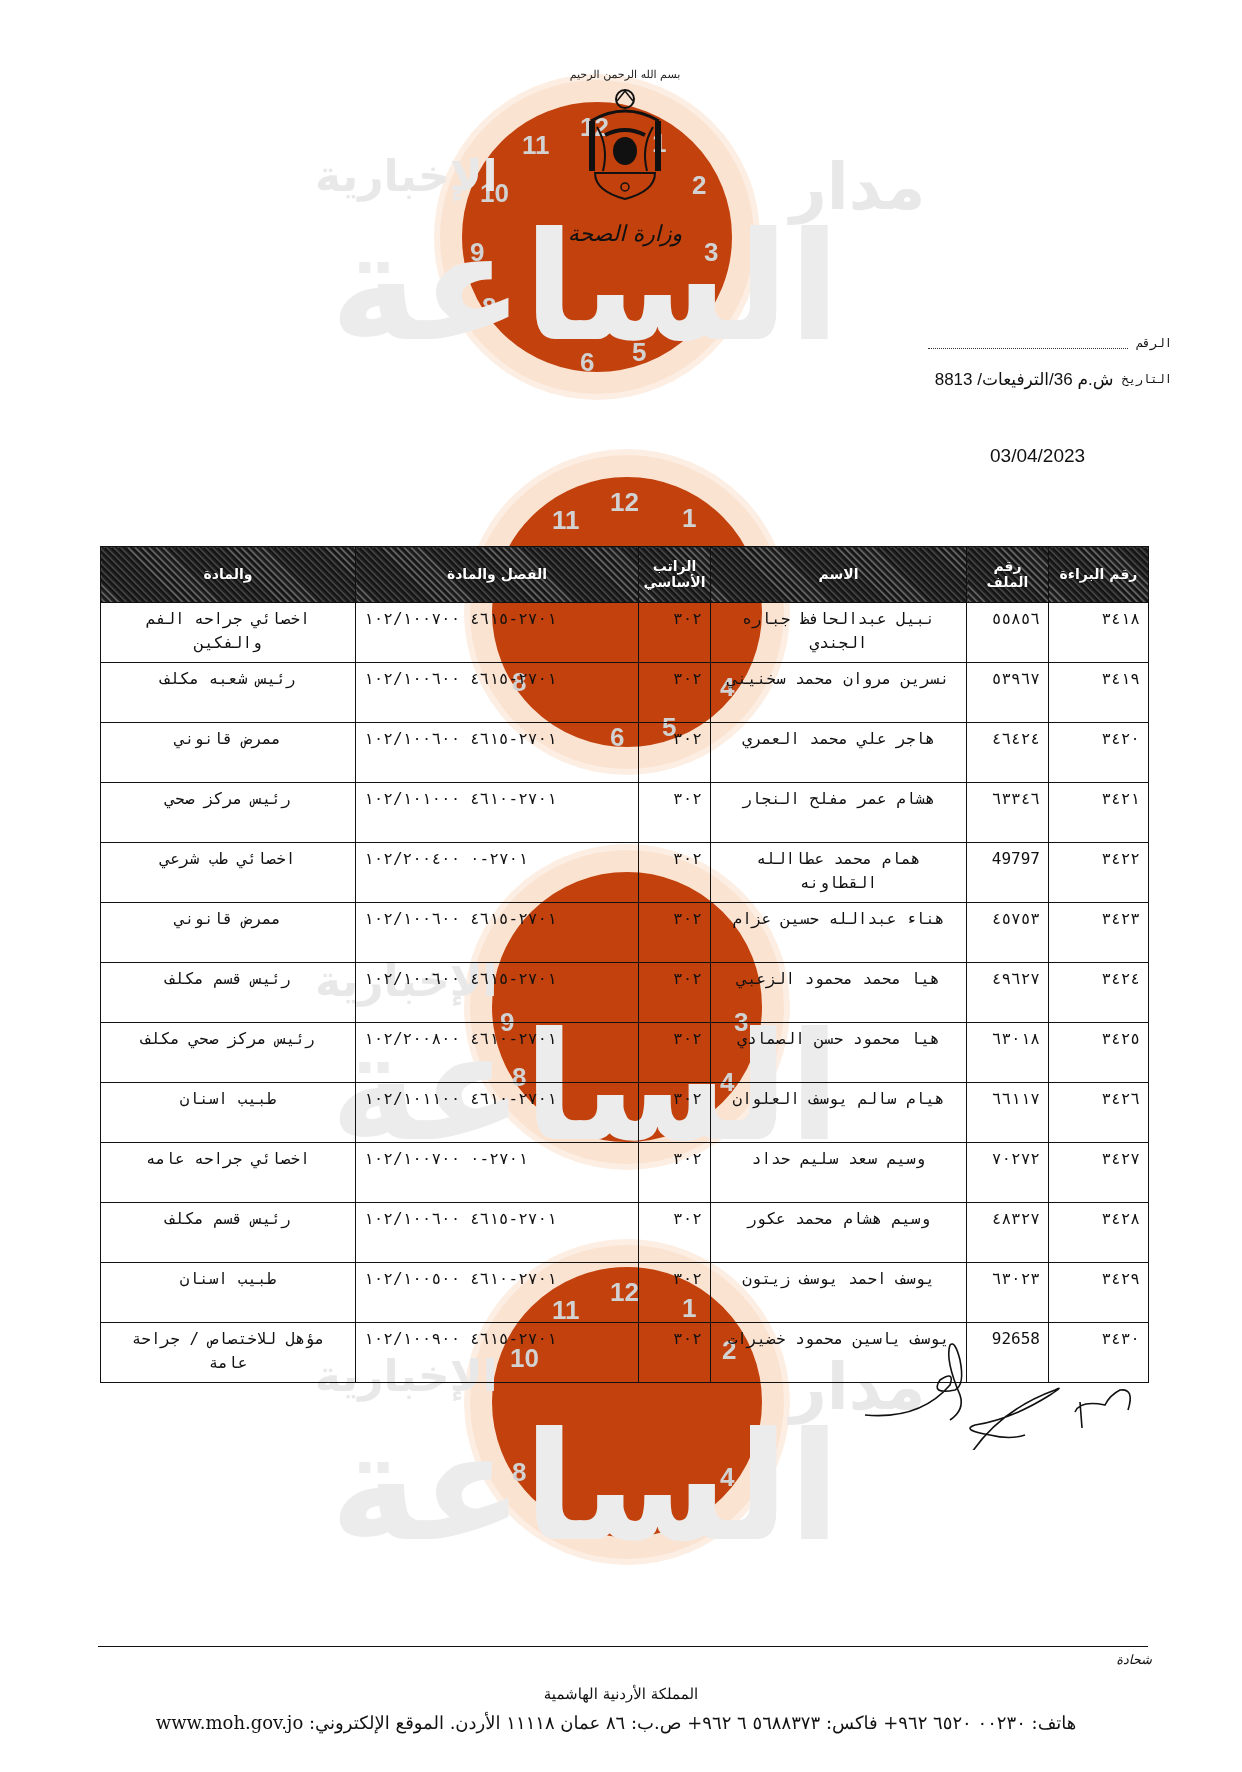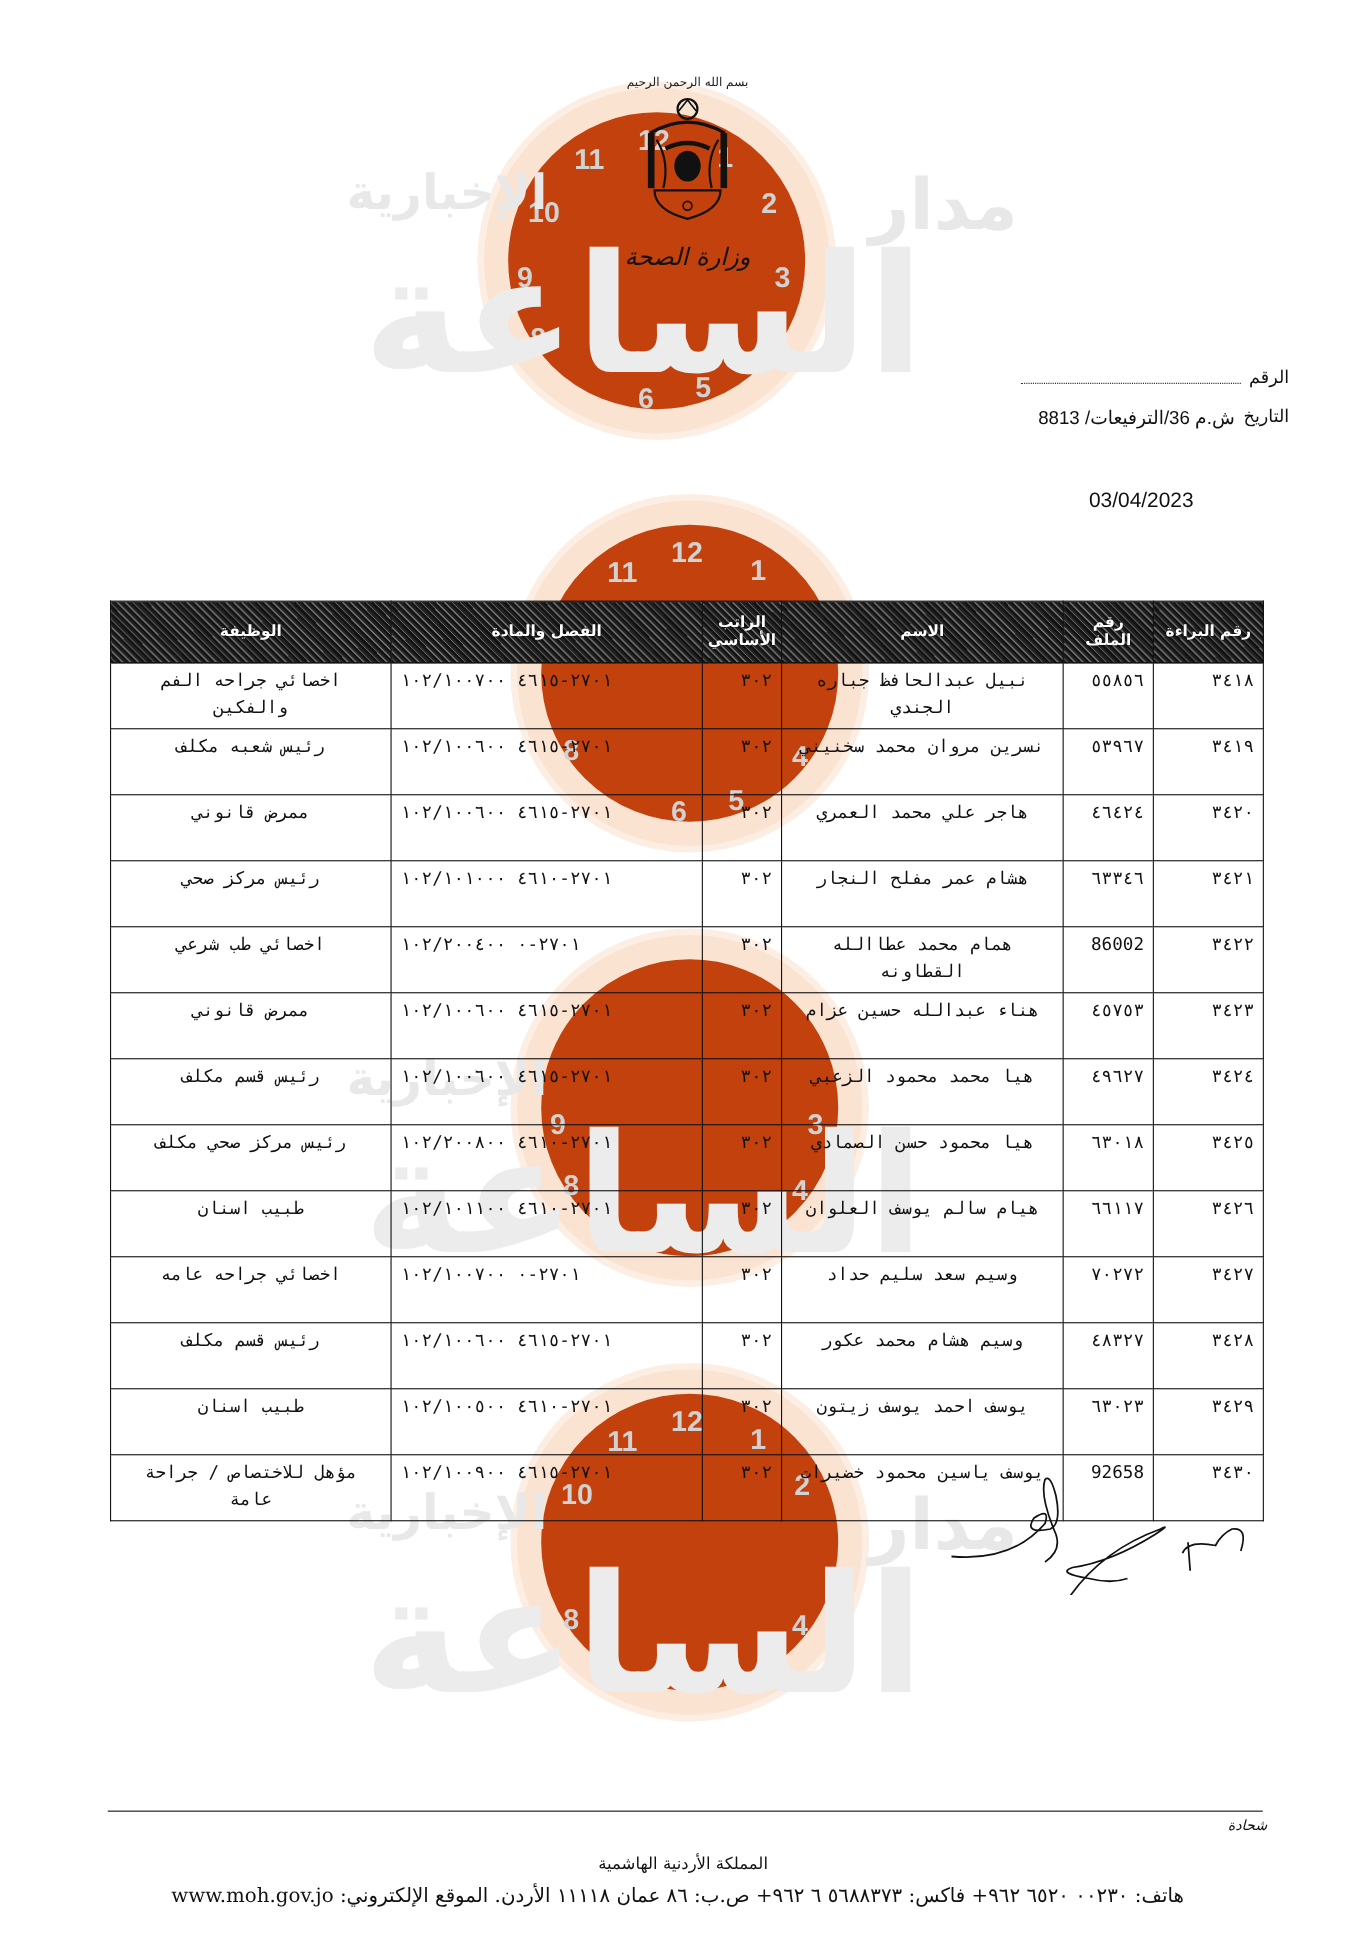--- a/index.html
+++ b/index.html
@@ -16,21 +16,21 @@
   .wm-text-big { color:#ececec; font-family:"DejaVu Sans", sans-serif; font-weight:bold; font-size:150px; direction:rtl; }
   .wm-text-small { color:#e8e8e8; font-family:"DejaVu Sans", sans-serif; font-weight:bold; font-size:44px; direction:rtl; }
 
   .logo { position:absolute; left:560px; top:68px; width:130px; text-align:center; }
   .basmala { font-family:"DejaVu Serif", serif; font-size:11px; color:#222; }
   .crest { width:80px; height:120px; margin:6px auto 0; }
   .ministry { font-family:"DejaVu Serif", serif; font-size:22px; color:#111; margin-top:10px; font-style:italic; }
 
   .meta { position:absolute; right:70px; top:325px; direction:rtl; font-size:16px; }
   .meta .row { height:36px; display:flex; align-items:center; gap:8px; }
-  .meta .lbl { font-family:Liberation Serif, serif; font-size:16px; }
+  .meta .lbl { font-family:Liberation Mono, monospace; font-size:12px; }
   .meta .dots { border-bottom:1px dotted #333; width:200px; height:10px; }
   .meta .ref { font-family:"Liberation Sans", sans-serif; font-size:17px; }
   .date { position:absolute; left:990px; top:445px; font-family:"Liberation Sans", sans-serif; font-size:19px; }
 
   table.roster {
     position:absolute; left:100px; top:546px; width:1048px; border-collapse:collapse; direction:rtl;
     table-layout:fixed;
   }
   table.roster th, table.roster td { border:1.5px solid #111; }
   table.roster th {
@@ -154,21 +154,21 @@
       <col style="width:283px">
       <col style="width:255px">
   </colgroup>
   <thead>
     <tr>
       <th>رقم البراءة</th>
       <th>رقم الملف</th>
       <th>الاسم</th>
       <th>الراتب الأساسي</th>
       <th>الفصل والمادة</th>
-      <th>الوظيفة</th>
+      <th>والمادة</th>
     </tr>
   </thead>
   <tbody>
     <tr>
       <td class="c-no">٣٤١٨</td>
       <td class="c-file">٥٥٨٥٦</td>
       <td class="c-name">نبيل عبدالحافظ جباره الجندي</td>
       <td class="c-sal">٣٠٢</td>
       <td class="c-code">٢٧٠١-٤٦١٥ ١٠٢/١٠٠٧٠٠</td>
       <td class="c-job">اخصائي جراحه الفم والفكين</td>
@@ -192,21 +192,21 @@
     <tr>
       <td class="c-no">٣٤٢١</td>
       <td class="c-file">٦٣٣٤٦</td>
       <td class="c-name">هشام عمر مفلح النجار</td>
       <td class="c-sal">٣٠٢</td>
       <td class="c-code">٢٧٠١-٤٦١٠ ١٠٢/١٠١٠٠٠</td>
       <td class="c-job">رئيس مركز صحي</td>
     </tr>
     <tr>
       <td class="c-no">٣٤٢٢</td>
-      <td class="c-file">86002</td>
+      <td class="c-file">49797</td>
       <td class="c-name">همام محمد عطاالله القطاونه</td>
       <td class="c-sal">٣٠٢</td>
       <td class="c-code">٢٧٠١-٠ ١٠٢/٢٠٠٤٠٠</td>
       <td class="c-job">اخصائي طب شرعي</td>
     </tr>
     <tr>
       <td class="c-no">٣٤٢٣</td>
       <td class="c-file">٤٥٧٥٣</td>
       <td class="c-name">هناء عبدالله حسين عزام</td>
       <td class="c-sal">٣٠٢</td>

